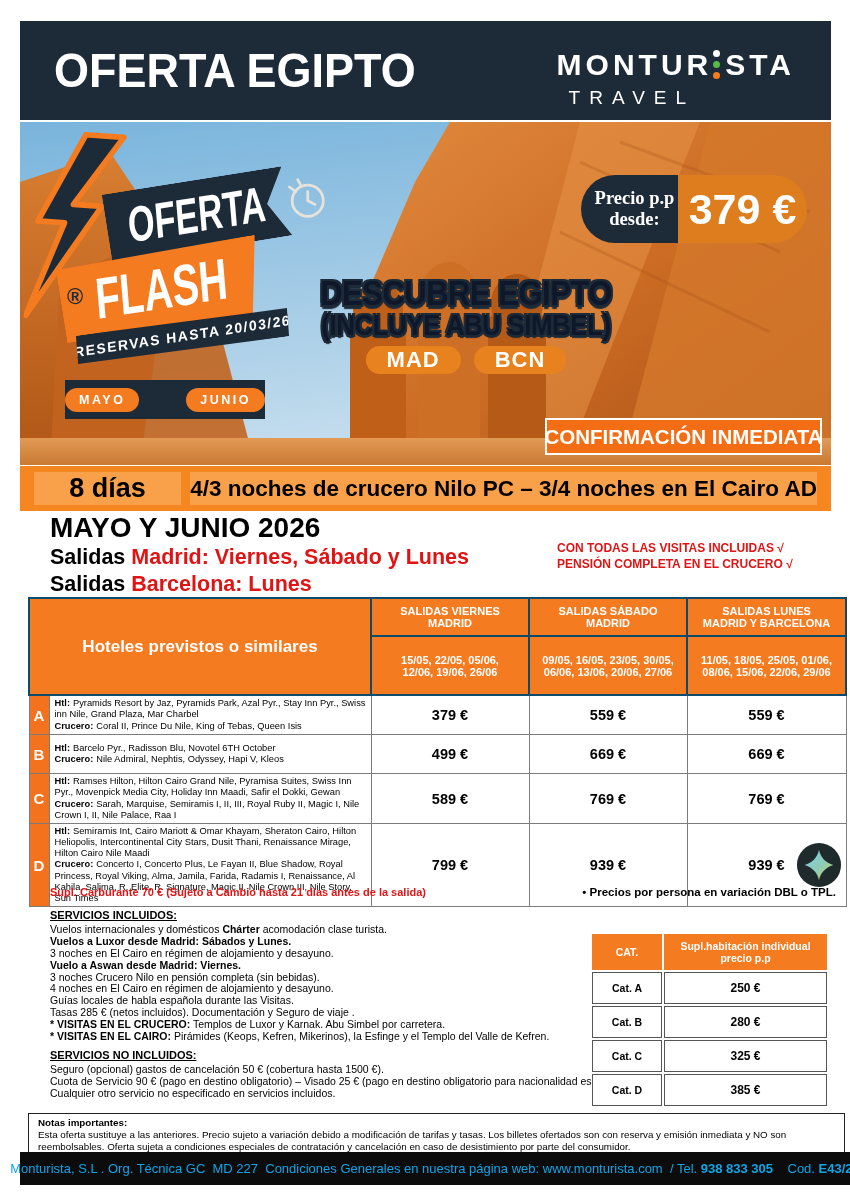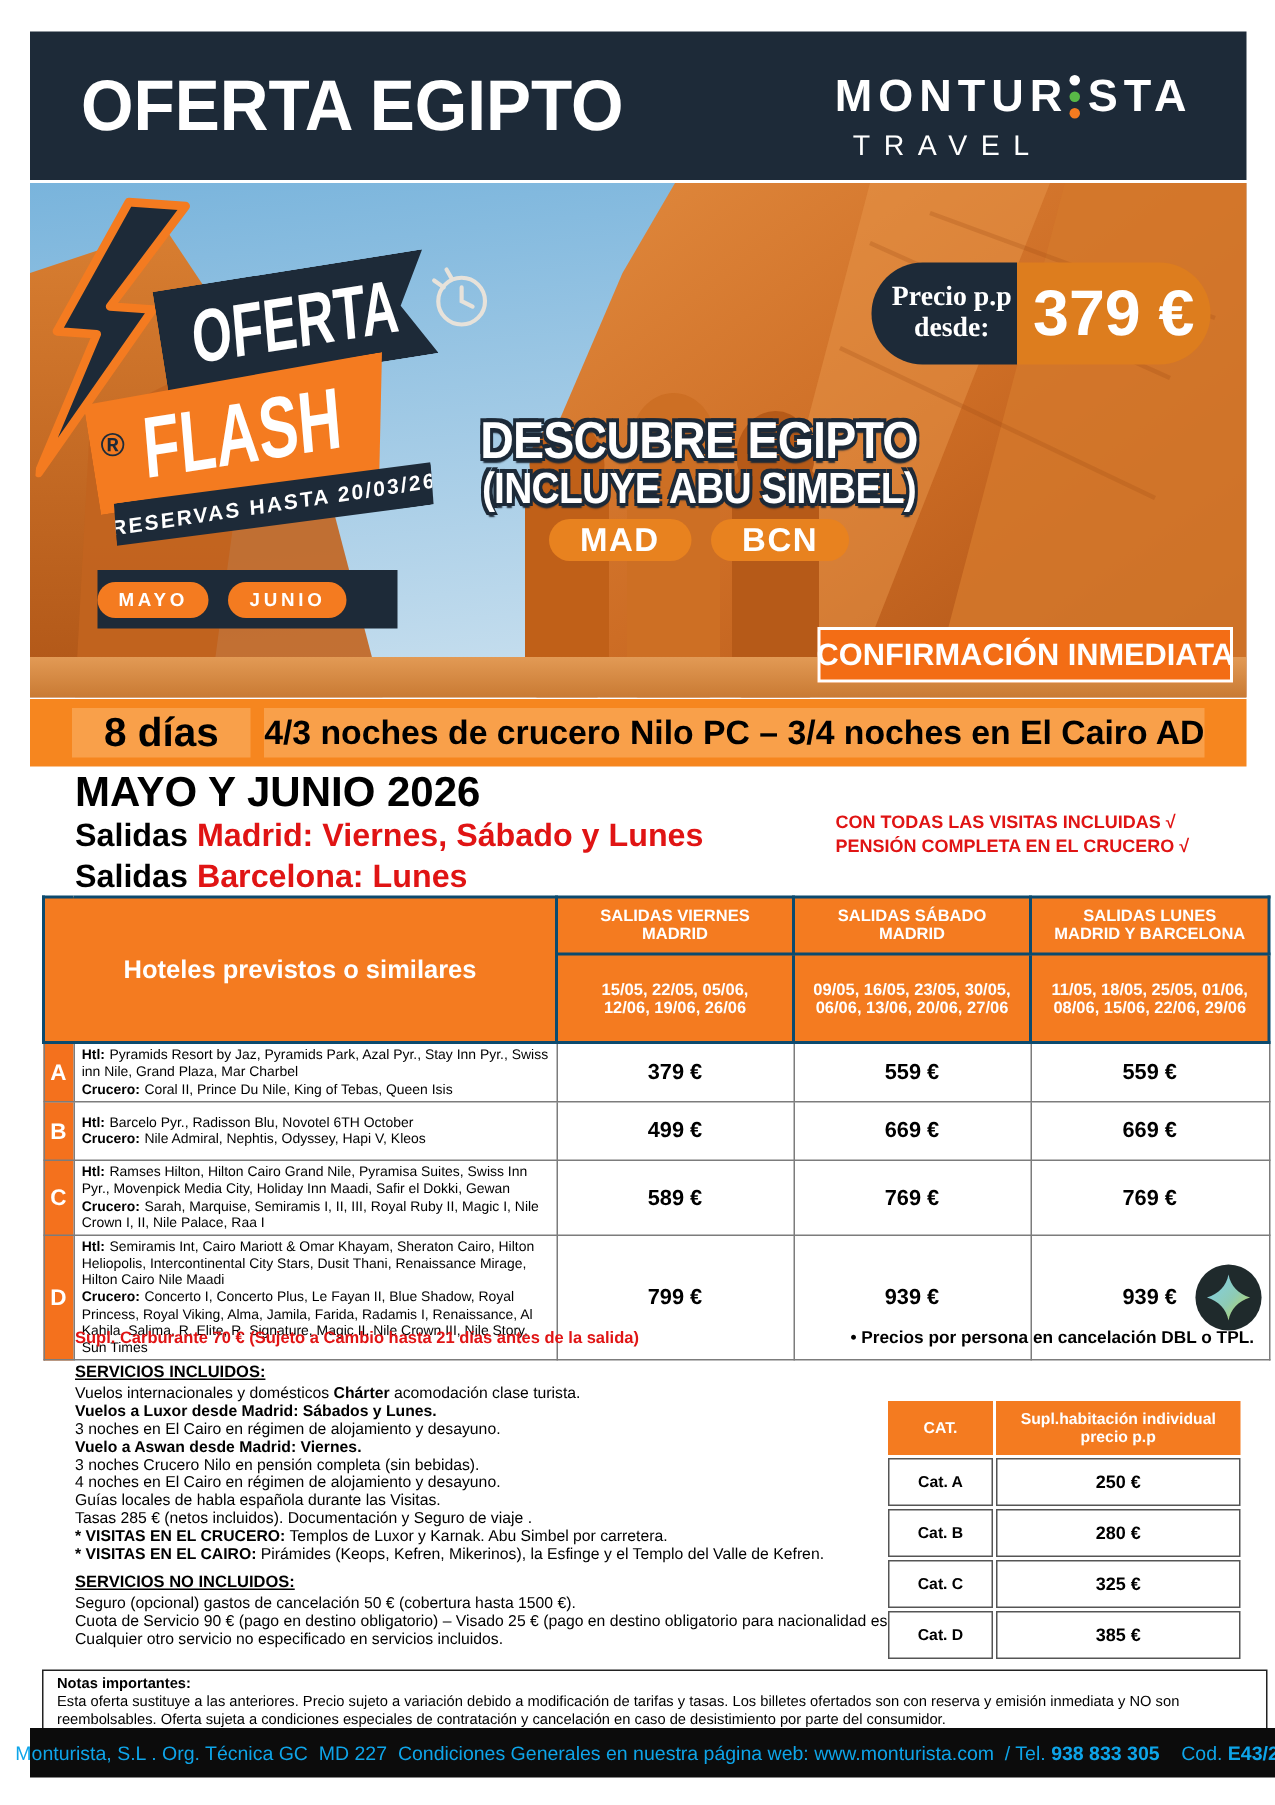--- a/index.html
+++ b/index.html
@@ -35,46 +35,46 @@
   .banner-flash{left:40px;top:128px;width:202px;height:78px;background:#f47b20;transform:rotate(-9deg);
                 clip-path:polygon(0 5%,100% 0,93% 100%,0 100%);}
   .banner-flash span{color:#fff;font-size:50px;font-weight:bold;
                      transform:scale(.8,1.15) skewX(-6deg);}
   .flash-reg{position:absolute;left:47px;top:162px;color:#1d2a38;font-size:22px;font-weight:bold;z-index:3;}
   .banner-reservas{left:55px;top:198px;width:215px;height:32px;background:#1d2a38;transform:rotate(-8.5deg);
                    clip-path:polygon(1% 0,100% 12%,99% 100%,0 88%);}
   .banner-reservas span{color:#fff;font-size:14px;font-weight:bold;letter-spacing:1.5px;
                         transform:skewX(-5deg);white-space:nowrap;}
   .months-bar{position:absolute;left:45px;top:258px;width:200px;height:39px;background:#1d2a38;
-              display:flex;align-items:center;justify-content:flex-start;gap:13px;}
+              display:flex;align-items:center;justify-content:space-between;gap:13px;}
   .month-pill{background:#f47b20;color:#fff;font-weight:bold;font-size:12.5px;letter-spacing:2.5px;
               padding:5px 14px;border-radius:15px;}
   .clock{position:absolute;left:263px;top:54px;width:44px;height:44px;opacity:.95;}
   .price-pill{position:absolute;left:561px;top:53px;height:68px;display:flex;}
   .price-label{width:97px;background:#1d2a38;border-radius:34px 0 0 34px;color:#fff;
                display:flex;align-items:center;justify-content:center;text-align:center;
                font-family:"Liberation Serif","DejaVu Serif",serif;font-weight:bold;font-size:18.5px;
                line-height:1.12;padding-left:10px;box-sizing:border-box;}
   .price-value{width:129px;background:#dd7d1e;border-radius:0 34px 34px 0;color:#fff;
                display:flex;align-items:center;justify-content:center;font-size:43px;font-weight:bold;}
-  .headline{position:absolute;left:300px;top:156px;width:292px;text-align:center;color:#ffffff;
+  .headline{position:absolute;left:300px;top:156px;width:292px;text-align:center;color:#0f172a;
             font-weight:bold;line-height:1.02;
             text-shadow:-2px -2px 0 #1d2a38,2px -2px 0 #1d2a38,-2px 2px 0 #1d2a38,2px 2px 0 #1d2a38,0 3px 1px #1d2a38;}
   .headline-l1{font-size:31px;transform:scaleY(1.12);letter-spacing:-.5px;}
   .headline-l2{font-size:26px;transform:scaleY(1.12);letter-spacing:-.5px;margin-top:2px;}
   .origins{position:absolute;left:340px;top:224px;width:212px;display:flex;justify-content:center;gap:13px;}
   .origin-pill{background:#e8821f;color:#fff;font-size:22px;font-weight:bold;padding:1px 21px;
                border-radius:18px;letter-spacing:1px;}
   .confirmation{position:absolute;left:525px;top:296px;width:277px;height:37px;background:#f36d15;
                 border:2px solid #fff;color:#fff;font-size:20.5px;font-weight:bold;
                 display:flex;align-items:center;justify-content:center;box-sizing:border-box;white-space:nowrap;}
 
   
   .duration{position:absolute;left:20px;top:466px;width:811px;height:45px;background:#f6861f;
-            display:flex;align-items:stretch;padding:6px 28px;box-sizing:border-box;gap:9px;}
+            display:flex;align-items:stretch;padding:6px 14px;box-sizing:border-box;gap:9px;}
   .duration-days{width:150px;background:#f9a04a;display:flex;align-items:center;justify-content:center;
                  font-size:27px;font-weight:bold;color:#000;}
   .duration-text{flex:1;background:#f9a04a;display:flex;align-items:center;justify-content:center;
                  font-size:22.5px;font-weight:bold;color:#000;white-space:nowrap;}
 
   
   .season-title{position:absolute;left:50px;top:512px;font-size:28px;font-weight:bold;}
   .salida1{position:absolute;left:50px;top:545px;font-size:21.5px;font-weight:bold;}
   .salida2{position:absolute;left:50px;top:572px;font-size:21.5px;font-weight:bold;}
   .red{color:#e01414;}
@@ -324,21 +324,21 @@
               <circle cx="24" cy="24" r="23" fill="#1f2a2c"></circle>
               <path d="M24 8 C25.5 16 31 21.5 39 24 C31 26.5 25.5 32 24 40 C22.5 32 17 26.5 9 24 C17 21.5 22.5 16 24 8 Z" fill="url(#star)"></path>
             </svg>
           </span>
         </td>
       </tr>
     </tbody>
   </table>
 
   <div class="under-left">Supl. Carburante 70 € (Sujeto a Cambio hasta 21 días antes de la salida)</div>
-  <div class="under-right">• Precios por persona en cancelación DBL o TPL.</div>
+  <div class="under-right">• Precios por persona en variación DBL o TPL.</div>
 
   <div class="services">
     <div class="svc-title">SERVICIOS INCLUIDOS:</div>
     <div class="svc-line"><span>Vuelos internacionales y domésticos </span><span class="b">Chárter</span><span> acomodación clase turista.</span></div>
     <div class="svc-line"><span></span><span class="b">Vuelos a Luxor desde Madrid: Sábados y Lunes.</span><span></span></div>
     <div class="svc-line"><span>3 noches en El Cairo en régimen de alojamiento y desayuno.</span><span class="b"></span><span></span></div>
     <div class="svc-line"><span></span><span class="b">Vuelo a Aswan desde Madrid: Viernes.</span><span></span></div>
     <div class="svc-line"><span>3 noches Crucero Nilo en pensión completa (sin bebidas).</span><span class="b"></span><span></span></div>
     <div class="svc-line"><span>4 noches en El Cairo en régimen de alojamiento y desayuno.</span><span class="b"></span><span></span></div>
     <div class="svc-line"><span>Guías locales de habla española durante las Visitas.</span><span class="b"></span><span></span></div>

